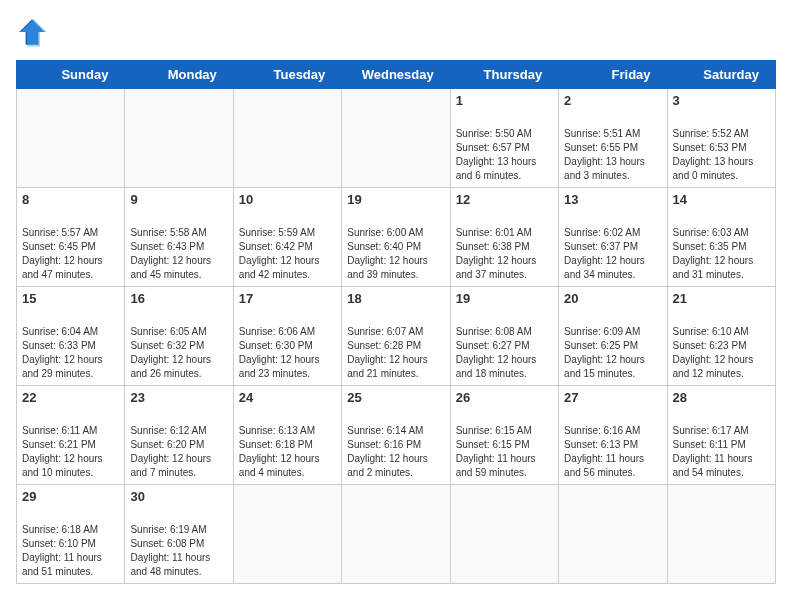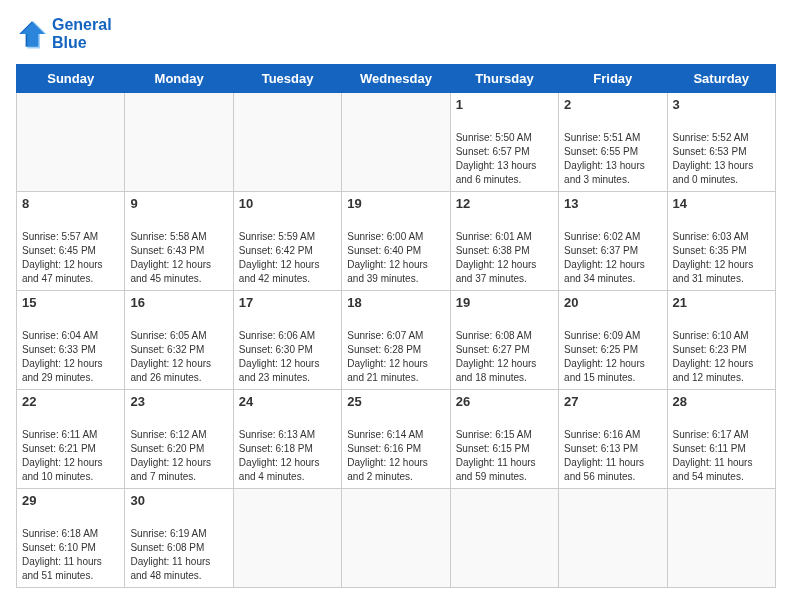--- a/index.html
+++ b/index.html
@@ -38,22 +38,22 @@
       color: #555;
     }
     table {
       width: 100%;
       border-collapse: collapse;
       font-size: 11px;
     }
     thead tr th {
       background-color: #1565c0;
       color: #fff;
-      padding: 6px 4px;
-      text-align: center;
+      padding: 6px 16px;
+      text-align: right;
       font-size: 13px;
       font-weight: bold;
       border: 1px solid #1565c0;
     }
     tbody tr td {
       border: 1px solid #ccc;
       vertical-align: top;
       padding: 4px 5px;
       height: 80px;
       width: calc(100% / 7);
@@ -80,24 +80,20 @@
 </head>
 <body>
 
 <div class="header">
   <div class="logo">
     <svg class="logo-icon" viewBox="0 0 40 40">
       <rect x="0" y="0" width="40" height="40" fill="white"></rect>
       <polygon points="20,4 36,20 28,20 28,36 12,36 12,20 4,20" fill="#1565c0"></polygon>
       <polygon points="22,4 38,20 30,20 30,38 14,38 14,20 6,20" fill="#42a5f5" opacity="0.5"></polygon>
     </svg>
-    <div>
-      <div style="font-size:16px;font-weight:bold;color:#1565c0;">General</div>
-      <div style="font-size:16px;font-weight:bold;color:#1565c0;">Blue</div>
-    </div>
   </div>
   <div class="title-block">
   </div>
 </div>
 
 <table>
   <thead>
     <tr>
     <th>Sunday</th>
         <th>Monday</th>

